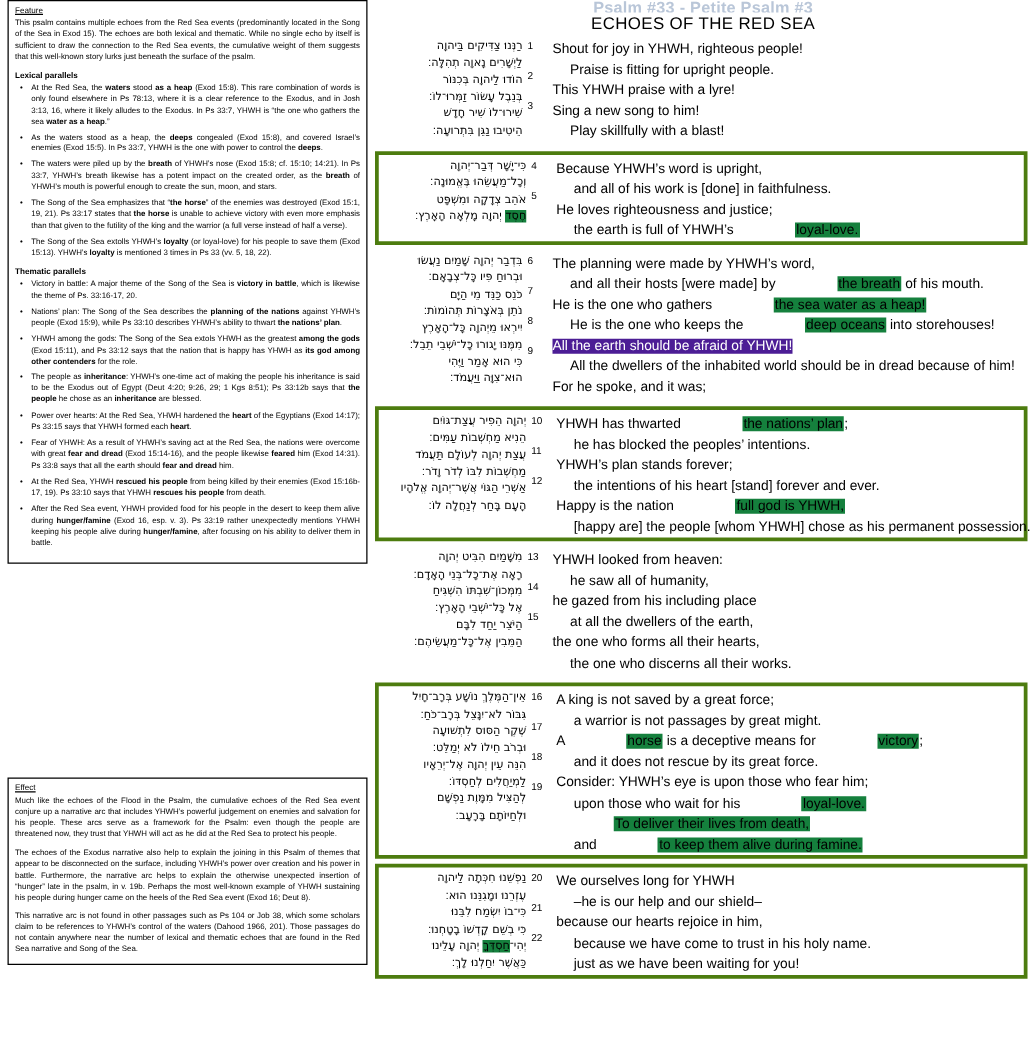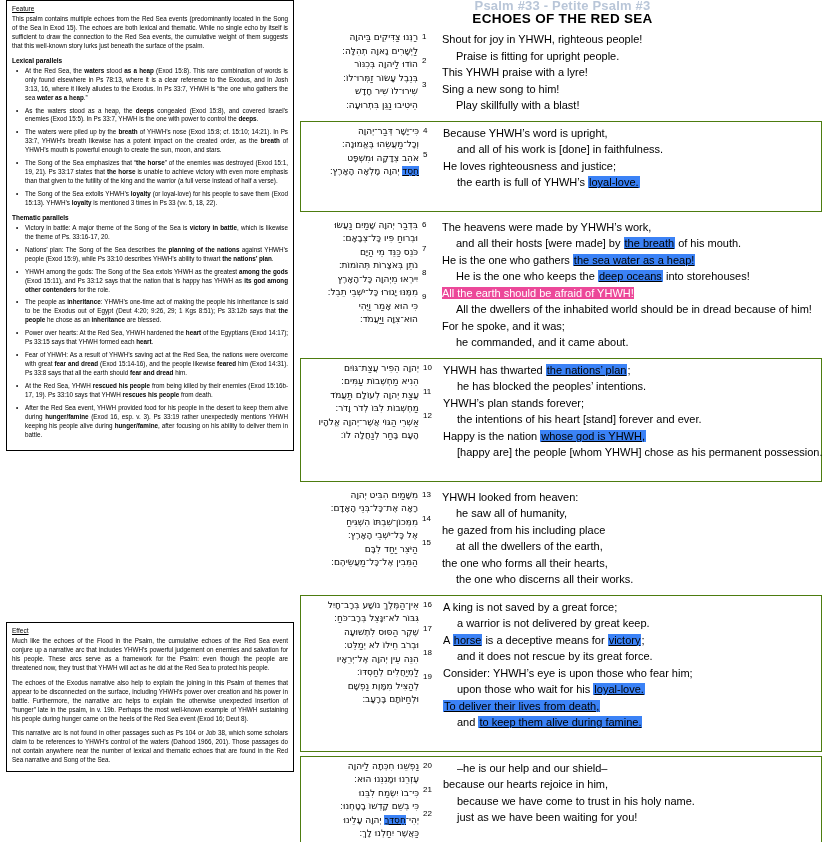--- a/index.html
+++ b/index.html
@@ -62,35 +62,35 @@
 
   
   .title-wrap{
     position:absolute;left:300px;top:-2px;width:525px;text-align:center;
   }
   .title-faded{
     font-size:13px;font-weight:bold;color:#b9c6d8;letter-spacing:.2px;
     height:12px;overflow:hidden;
   }
   .title-main{
-    font-size:13.5px;font-weight:bold;letter-spacing:.3px;margin-top:1px;
+    font-size:13.5px;font-weight:normal;letter-spacing:.3px;margin-top:1px;
   }
 
   .psalm{
     position:absolute;left:300px;top:28px;width:522px;
   }
   .stanza{
     display:flex;
     align-items:flex-start;
     margin-bottom:4px;
     box-sizing:border-box;
   }
   .stanza.framed{
-    border:1px solid #4d7c0f;
-    padding:3px 2px 20px 2px;
+    border:3px solid #4d7c0f;
+    padding:3px 2px 0 2px;
   }
   .stanza.plain{
     padding:3px 2px 3px 2px;
   }
   .heb{
     width:120px;
     flex:0 0 120px;
     direction:rtl;
     text-align:right;
     font-family:"DejaVu Sans", sans-serif;
@@ -109,23 +109,23 @@
   }
   .vnums div{height:auto;}
   .eng{
     flex:1 1 auto;
     font-size:11px;
     line-height:1.5;
     padding-left:2px;
   }
   .eng .el{white-space:nowrap;}
   .indent{padding-left:14px;}
-  .hl{background:#3b82f6;text-decoration:underline;}
-  .hl-strong{background:#ec4899;color:#fff;margin-top:48px;}
-  .eng .hl{padding:0 1px;}
+  .hl{background:#15803d;}
+  .hl-strong{background:#4c1d95;color:#fff;margin-top:48px;}
+  .eng .hl{padding:0 1px;margin-left:46px;}
   .numcell{font-size:8px;line-height:1.5;}
 </style>
 </head>
 <body>
 
 <div class="page">
 
   <div class="title-wrap">
     <div class="title-faded">Psalm #33 - Petite Psalm #3</div>
     <div class="title-main">ECHOES OF THE RED SEA</div>
@@ -229,28 +229,27 @@
           <div class="numcell">6</div>
           <div class="numcell">&nbsp;</div>
           <div class="numcell">7</div>
           <div class="numcell">&nbsp;</div>
           <div class="numcell">8</div>
           <div class="numcell">&nbsp;</div>
           <div class="numcell">9</div>
           <div class="numcell">&nbsp;</div>
         </div>
         <div class="eng">
-          <div class="el">The heavens were made by YHWH’s work,</div>
+          <div class="el">The planning were made by YHWH’s word,</div>
           <div class="el indent">and all their hosts [were made] by <span class="hl">the breath</span> of his mouth.</div>
           <div class="el">He is the one who gathers <span class="hl">the sea water as a heap!</span></div>
           <div class="el indent">He is the one who keeps the <span class="hl">deep oceans</span> into storehouses!</div>
           <div class="el"><span class="hl-strong">All the earth should be afraid of YHWH!</span></div>
           <div class="el indent">All the dwellers of the inhabited world should be in dread because of him!</div>
           <div class="el">For he spoke, and it was;</div>
-          <div class="el indent">he commanded, and it came about.</div>
         </div>
       </div>
       <div class="stanza framed">
         <div class="heb">
           <div class="hline">יְהוָה הֵפִיר עֲצַת־גּוֹיִם</div>
           <div class="hline">הֵנִיא מַחְשְׁבוֹת עַמִּים׃</div>
           <div class="hline">עֲצַת יְהוָה לְעוֹלָם תַּעֲמֹד</div>
           <div class="hline">מַחְשְׁבוֹת לִבּוֹ לְדֹר וָדֹר׃</div>
           <div class="hline">אַשְׁרֵי הַגּוֹי אֲשֶׁר־יְהוָה אֱלֹהָיו</div>
           <div class="hline">הָעָם בָּחַר לְנַחֲלָה לוֹ׃</div>
@@ -261,21 +260,21 @@
           <div class="numcell">11</div>
           <div class="numcell">&nbsp;</div>
           <div class="numcell">12</div>
           <div class="numcell">&nbsp;</div>
         </div>
         <div class="eng">
           <div class="el">YHWH has thwarted <span class="hl">the nations’ plan</span>;</div>
           <div class="el indent">he has blocked the peoples’ intentions.</div>
           <div class="el">YHWH’s plan stands forever;</div>
           <div class="el indent">the intentions of his heart [stand] forever and ever.</div>
-          <div class="el">Happy is the nation <span class="hl">whose god is YHWH,</span></div>
+          <div class="el">Happy is the nation <span class="hl">full god is YHWH,</span></div>
           <div class="el indent">[happy are] the people [whom YHWH] chose as his permanent possession.</div>
         </div>
       </div>
       <div class="stanza plain">
         <div class="heb">
           <div class="hline">מִשָּׁמַיִם הִבִּיט יְהוָה</div>
           <div class="hline">רָאָה אֶת־כָּל־בְּנֵי הָאָדָם׃</div>
           <div class="hline">מִמְּכוֹן־שִׁבְתּוֹ הִשְׁגִּיחַ</div>
           <div class="hline">אֶל כָּל־יֹשְׁבֵי הָאָרֶץ׃</div>
           <div class="hline">הַיֹּצֵר יַחַד לִבָּם</div>
@@ -314,21 +313,21 @@
           <div class="numcell">&nbsp;</div>
           <div class="numcell">17</div>
           <div class="numcell">&nbsp;</div>
           <div class="numcell">18</div>
           <div class="numcell">&nbsp;</div>
           <div class="numcell">19</div>
           <div class="numcell">&nbsp;</div>
         </div>
         <div class="eng">
           <div class="el">A king is not saved by a great force;</div>
-          <div class="el indent">a warrior is not delivered by great keep.</div>
+          <div class="el indent">a warrior is not passages by great might.</div>
           <div class="el">A <span class="hl">horse</span> is a deceptive means for <span class="hl">victory</span>;</div>
           <div class="el indent">and it does not rescue by its great force.</div>
           <div class="el">Consider: YHWH’s eye is upon those who fear him;</div>
           <div class="el indent">upon those who wait for his <span class="hl">loyal-love.</span></div>
           <div class="el"><span class="hl">To deliver their lives from death,</span></div>
           <div class="el indent">and <span class="hl">to keep them alive during famine.</span></div>
         </div>
       </div>
       <div class="stanza framed">
         <div class="heb">
@@ -341,20 +340,21 @@
         </div>
         <div class="vnums">
           <div class="numcell">20</div>
           <div class="numcell">&nbsp;</div>
           <div class="numcell">21</div>
           <div class="numcell">&nbsp;</div>
           <div class="numcell">22</div>
           <div class="numcell">&nbsp;</div>
         </div>
         <div class="eng">
+          <div class="el">We ourselves long for YHWH</div>
           <div class="el indent">–he is our help and our shield–</div>
           <div class="el">because our hearts rejoice in him,</div>
           <div class="el indent">because we have come to trust in his holy name.</div>
           <div class="el indent">just as we have been waiting for you!</div>
         </div>
       </div>
     </div>
 
 </div>
 

